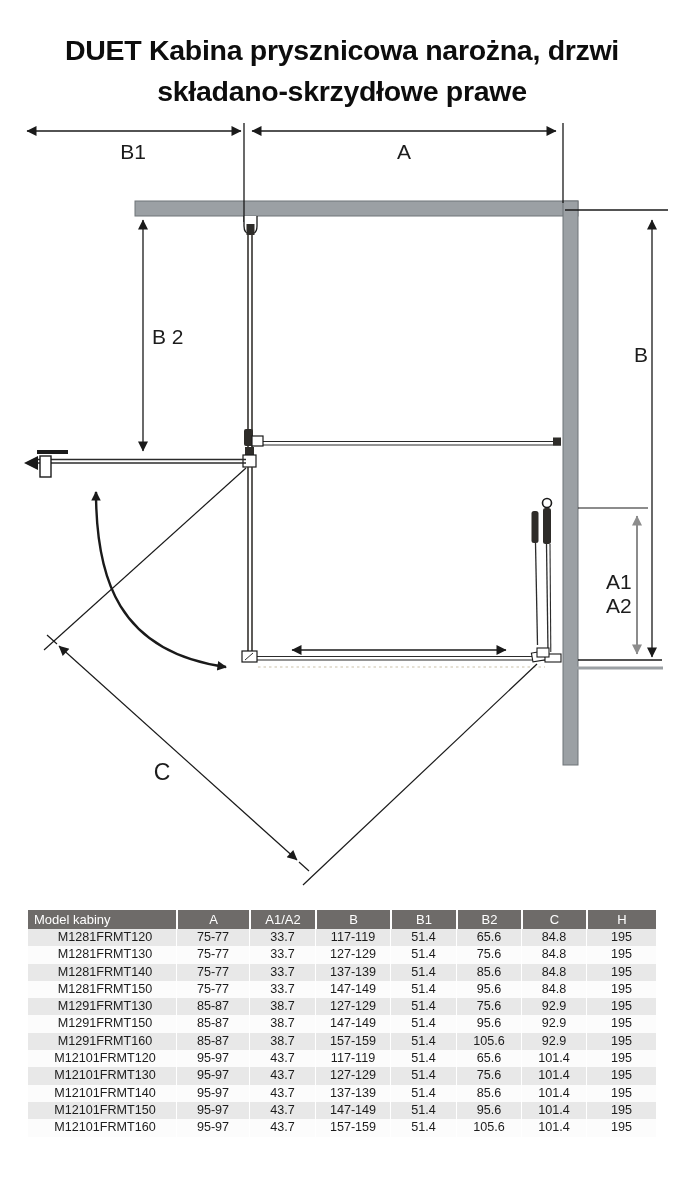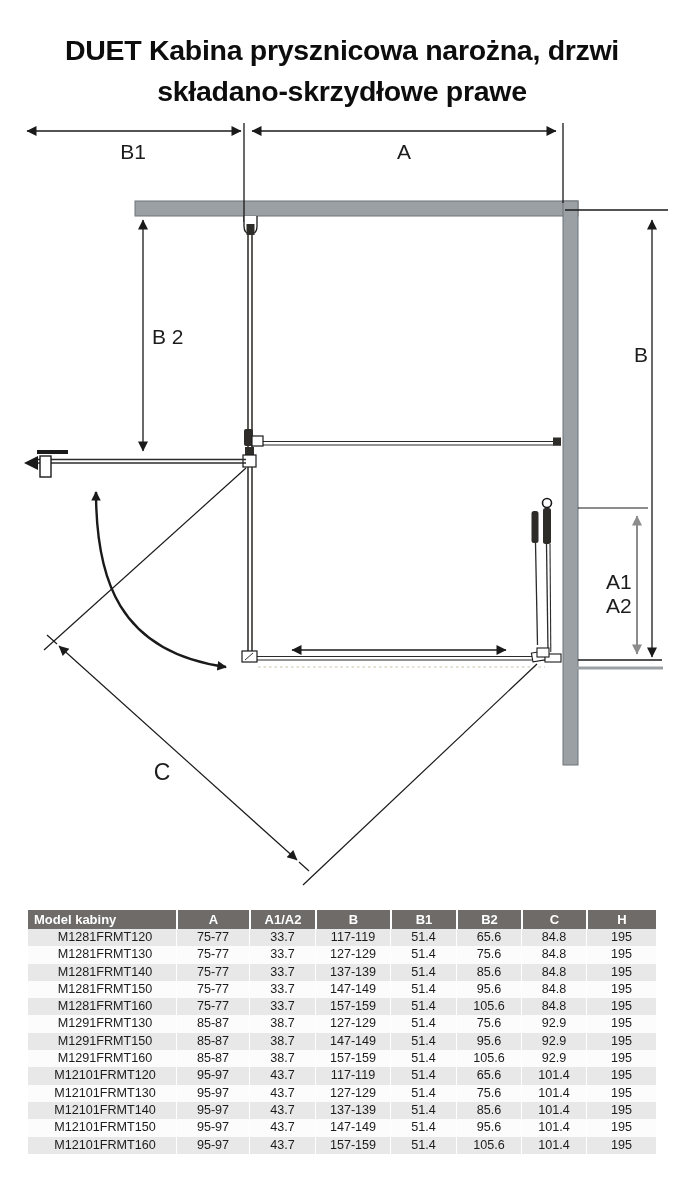--- a/index.html
+++ b/index.html
@@ -5,21 +5,21 @@
   html,body{margin:0;padding:0;background:#fff;}
   .page{position:relative;width:684px;height:1200px;background:#fff;overflow:hidden;
         font-family:"Liberation Sans",sans-serif;color:#111;padding-left:27px;}
   .title{position:absolute;top:30px;left:0;width:684px;text-align:center;
          font-size:28.5px;font-weight:bold;line-height:41px;color:#0d0d0d;letter-spacing:-0.3px;}
   .diagram-svg{position:absolute;top:0;left:0;}
   .diagram-svg text{font-family:"Liberation Sans",sans-serif;fill:#1c1c1c;}
 
   table.spec{position:absolute;left:28px;top:910px;width:628px;border-collapse:separate;
              border-spacing:0;table-layout:fixed;font-family:"Liberation Sans",sans-serif;}
-  table.spec th{background:#6e6b69;color:#fff;font-size:13px;font-weight:bold;height:19px;
+  table.spec th{background:#6e6b69;color:#fff;font-size:13px;font-weight:normal;height:19px;
                 line-height:19px;padding:0;text-align:center;border-left:2px solid #fff;
                 overflow:hidden;white-space:nowrap;}
   table.spec th:first-child{text-align:left;padding-left:6px;border-left:none;}
   table.spec td{font-size:12.6px;color:#1c1c1c;height:17.3px;line-height:17.3px;padding:0;
                 text-align:center;border-left:1px solid #fff;overflow:hidden;white-space:nowrap;}
   table.spec td:first-child{text-align:center;padding-left:6px;border-left:none;}
   table.spec tbody tr:nth-child(odd) td{background:#e8e8e8;}
   table.spec tbody tr:nth-child(even) td{background:#fcfcfc;}
 </style>
 </head>
@@ -219,30 +219,20 @@
           <td>M1281FRMT150</td>
           <td>75-77</td>
           <td>33.7</td>
           <td>147-149</td>
           <td>51.4</td>
           <td>95.6</td>
           <td>84.8</td>
           <td>195</td>
         </tr>
         <tr>
-          <td>M1281FRMT160</td>
-          <td>75-77</td>
-          <td>33.7</td>
-          <td>157-159</td>
-          <td>51.4</td>
-          <td>105.6</td>
-          <td>84.8</td>
-          <td>195</td>
-        </tr>
-        <tr>
           <td>M1291FRMT130</td>
           <td>85-87</td>
           <td>38.7</td>
           <td>127-129</td>
           <td>51.4</td>
           <td>75.6</td>
           <td>92.9</td>
           <td>195</td>
         </tr>
         <tr>

